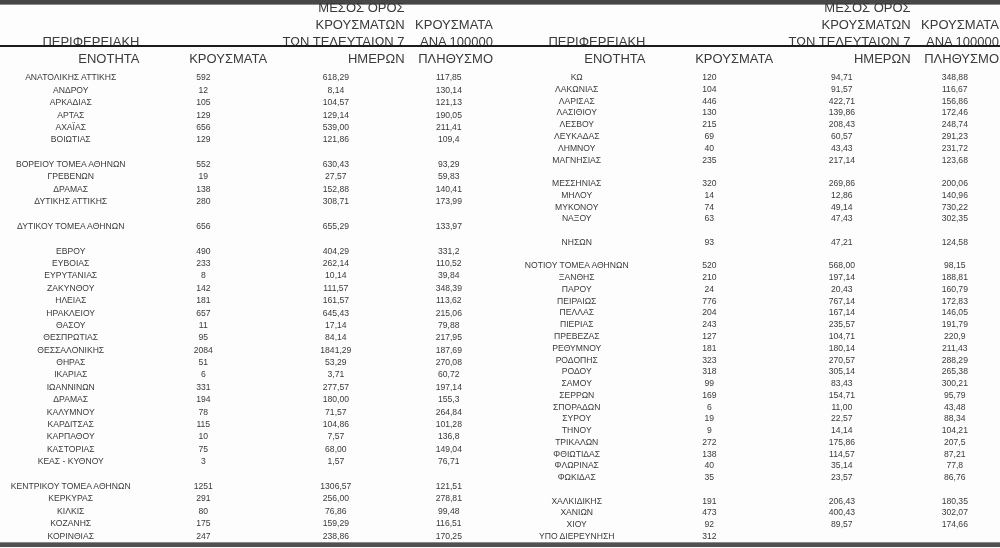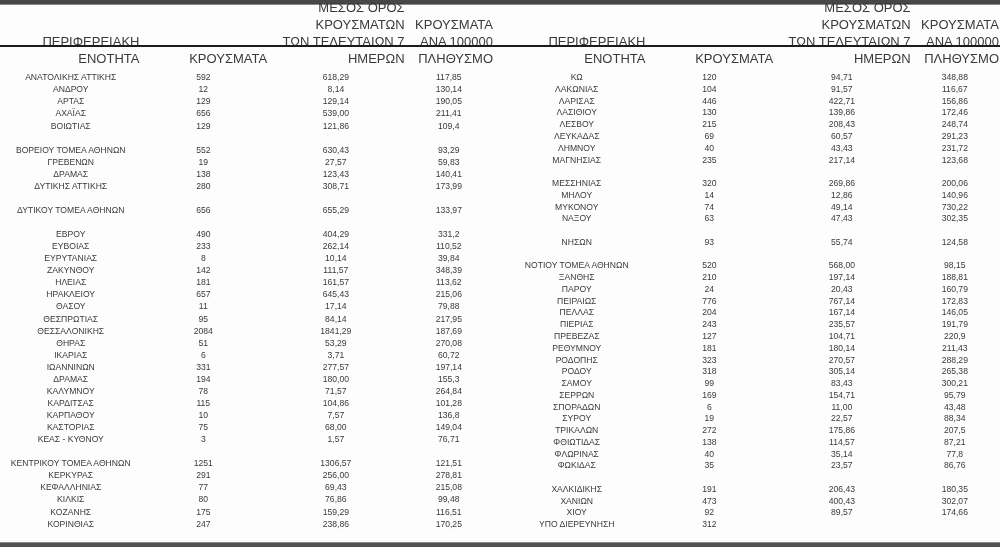--- a/index.html
+++ b/index.html
@@ -92,20 +92,26 @@
             <td>618,29</td>
             <td>117,85</td>
           </tr>
           <tr>
             <td>ΑΝΔΡΟΥ</td>
             <td>12</td>
             <td>8,14</td>
             <td>130,14</td>
           </tr>
           <tr>
+            <td>ΑΡΚΑΔΙΑΣ</td>
+            <td>105</td>
+            <td>104,57</td>
+            <td>121,13</td>
+          </tr>
+          <tr>
             <td>ΑΡΤΑΣ</td>
             <td>129</td>
             <td>129,14</td>
             <td>190,05</td>
           </tr>
           <tr>
             <td>ΑΧΑΪΑΣ</td>
             <td>656</td>
             <td>539,00</td>
             <td>211,41</td>
@@ -127,21 +133,21 @@
           </tr>
           <tr>
             <td>ΓΡΕΒΕΝΩΝ</td>
             <td>19</td>
             <td>27,57</td>
             <td>59,83</td>
           </tr>
           <tr>
             <td>ΔΡΑΜΑΣ</td>
             <td>138</td>
-            <td>123,43</td>
+            <td>152,88</td>
             <td>140,41</td>
           </tr>
           <tr>
             <td>ΔΥΤΙΚΗΣ ΑΤΤΙΚΗΣ</td>
             <td>280</td>
             <td>308,71</td>
             <td>173,99</td>
           </tr>
           <tr>
             <td colspan="4" class="spacer"></td>
@@ -270,26 +276,20 @@
             <td>ΚΕΝΤΡΙΚΟΥ ΤΟΜΕΑ ΑΘΗΝΩΝ</td>
             <td>1251</td>
             <td>1306,57</td>
             <td>121,51</td>
           </tr>
           <tr>
             <td>ΚΕΡΚΥΡΑΣ</td>
             <td>291</td>
             <td>256,00</td>
             <td>278,81</td>
-          </tr>
-          <tr>
-            <td>ΚΕΦΑΛΛΗΝΙΑΣ</td>
-            <td>77</td>
-            <td>69,43</td>
-            <td>215,08</td>
           </tr>
           <tr>
             <td>ΚΙΛΚΙΣ</td>
             <td>80</td>
             <td>76,86</td>
             <td>99,48</td>
           </tr>
           <tr>
             <td>ΚΟΖΑΝΗΣ</td>
             <td>175</td>
@@ -397,21 +397,21 @@
             <td>63</td>
             <td>47,43</td>
             <td>302,35</td>
           </tr>
           <tr>
             <td colspan="4" class="spacer"></td>
           </tr>
           <tr>
             <td>ΝΗΣΩΝ</td>
             <td>93</td>
-            <td>55,74</td>
+            <td>47,21</td>
             <td>124,58</td>
           </tr>
           <tr>
             <td colspan="4" class="spacer"></td>
           </tr>
           <tr>
             <td>ΝΟΤΙΟΥ ΤΟΜΕΑ ΑΘΗΝΩΝ</td>
             <td>520</td>
             <td>568,00</td>
             <td>98,15</td>
@@ -488,20 +488,26 @@
             <td>11,00</td>
             <td>43,48</td>
           </tr>
           <tr>
             <td>ΣΥΡΟΥ</td>
             <td>19</td>
             <td>22,57</td>
             <td>88,34</td>
           </tr>
           <tr>
+            <td>ΤΗΝΟΥ</td>
+            <td>9</td>
+            <td>14,14</td>
+            <td>104,21</td>
+          </tr>
+          <tr>
             <td>ΤΡΙΚΑΛΩΝ</td>
             <td>272</td>
             <td>175,86</td>
             <td>207,5</td>
           </tr>
           <tr>
             <td>ΦΘΙΩΤΙΔΑΣ</td>
             <td>138</td>
             <td>114,57</td>
             <td>87,21</td>

